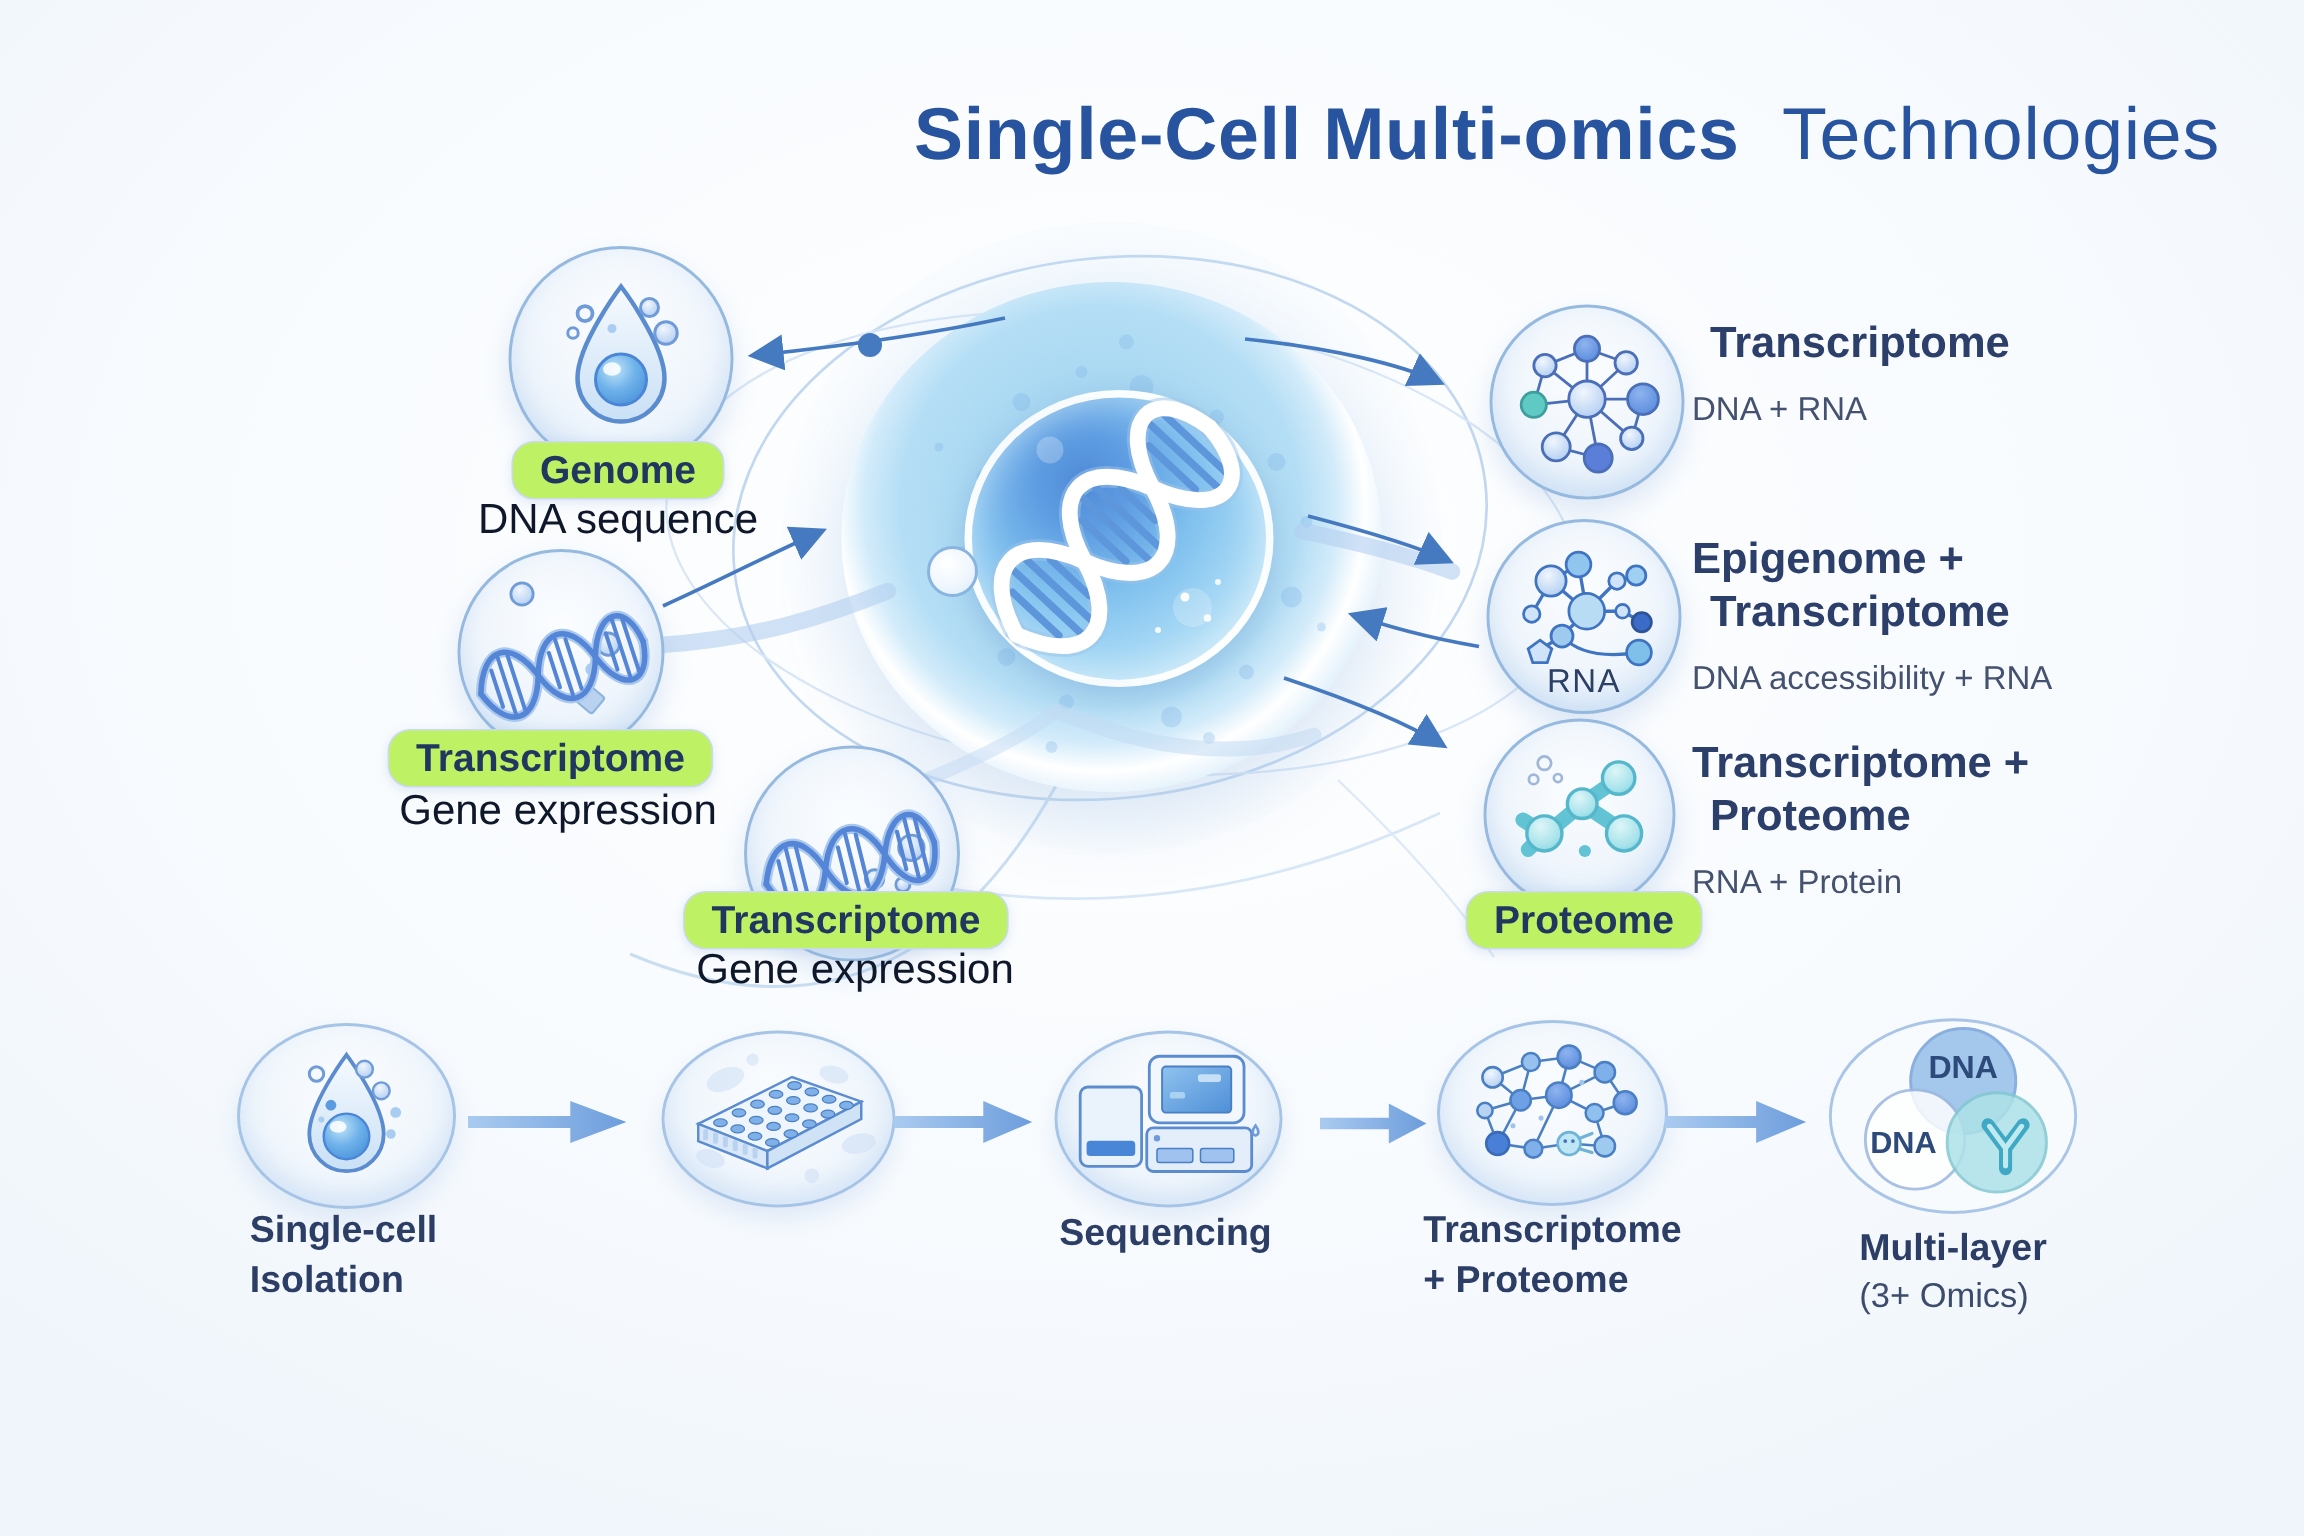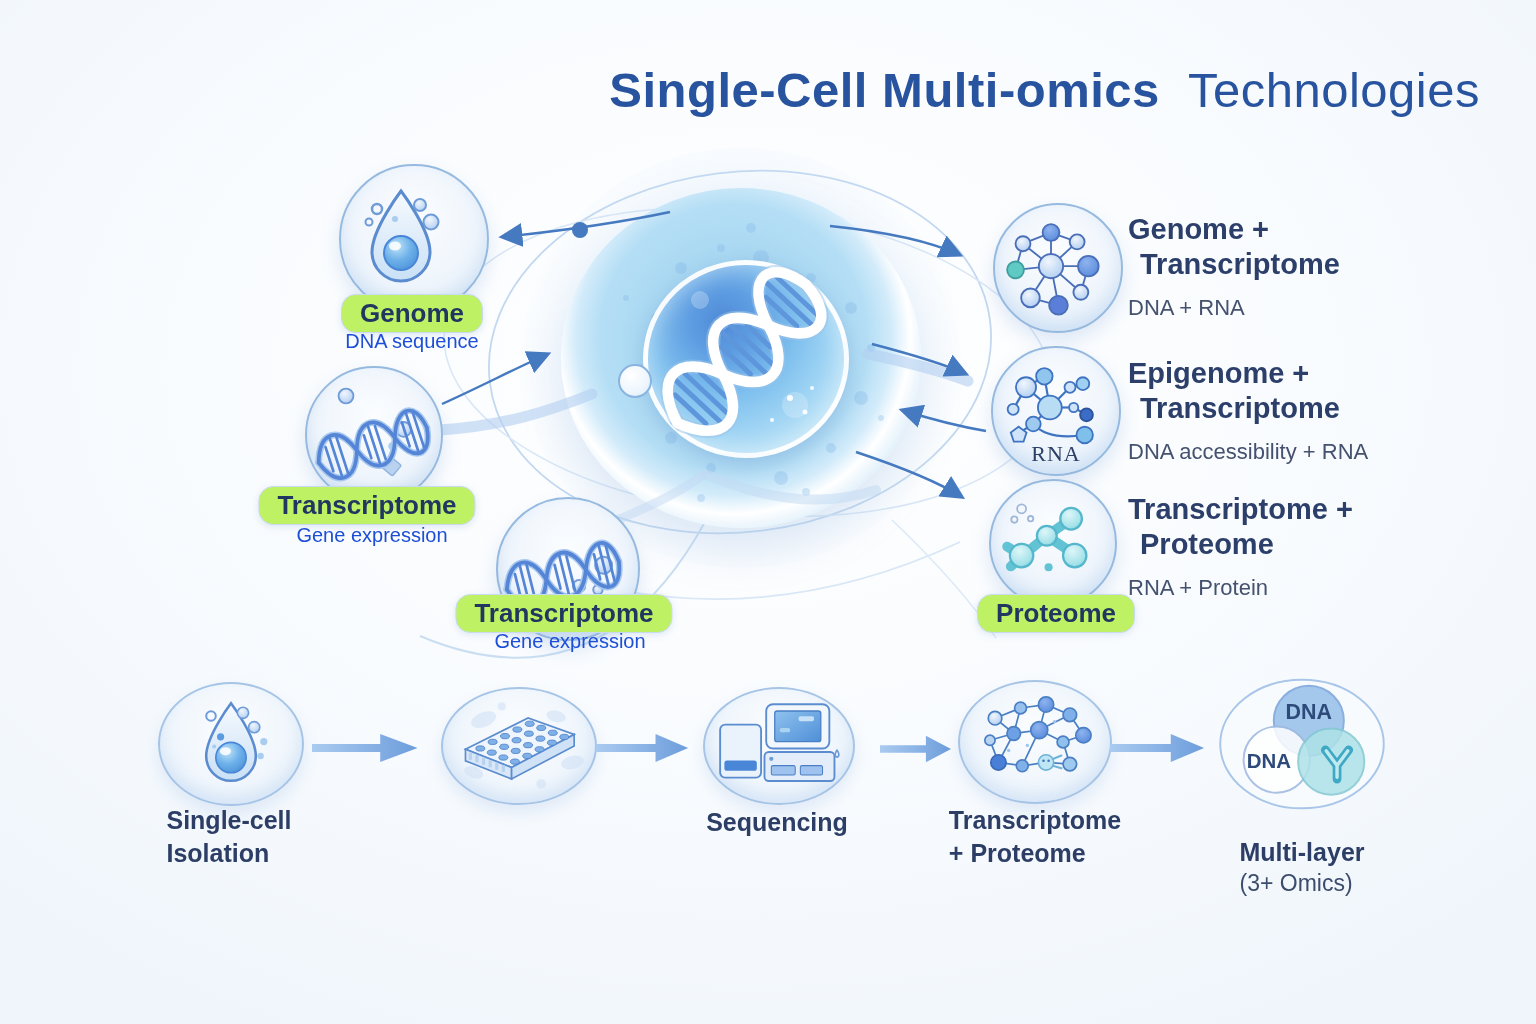--- a/index.html
+++ b/index.html
@@ -47,35 +47,35 @@
     border:2px solid #8ab4e0;
   }
   .helix-big{position:absolute;left:642px;top:308px;transform:rotate(-47deg);}
 
   
   .icon-circle{
     position:absolute;border-radius:50%;
     background:radial-gradient(circle at 50% 36%, #fbfdff 0%, #eff5fc 55%, #ddecf9 100%);
     border:2px solid #96badf;
     box-shadow:0 9px 18px rgba(120,160,215,.22), inset 0 -8px 16px rgba(165,198,236,.35);
-    display:flex;align-items:center;justify-content:flex-start;font-family:Liberation Serif, serif;
+    display:flex;align-items:center;justify-content:center;
   }
   .icon-inline-label{
     position:absolute;bottom:7px;left:0;width:100%;text-align:center;
     font-size:22px;color:#2c4066;letter-spacing:1px;
   }
   .pill{
     position:absolute;transform:translateX(-50%);white-space:nowrap;
     background:#bef264;border:1.6px solid #c9d9ee;border-radius:15px;
     padding:3px 18px;font-weight:bold;font-size:26px;color:#223760;
     box-shadow:0 2px 7px rgba(140,170,215,.25);
   }
   .subtext{
     position:absolute;transform:translateX(-50%);white-space:nowrap;
-    font-size:20px;color:#1d4ed8;
+    font-size:28px;color:#0f172a;
   }
   .right-text{position:absolute;white-space:nowrap;}
   .right-text .rl{font-size:29px;font-weight:bold;color:#2c3f6a;line-height:35px;margin:0;}
   .right-text .rl.indent{margin-left:12px;}
   .right-text .rs{font-size:22px;color:#44516f;margin-top:13px;}
 
   
   .wf-circle{
     position:absolute;border-radius:50%;
     background:radial-gradient(circle at 50% 38%, #fbfdff 0%, #f0f6fc 55%, #e0edf9 100%);
@@ -320,21 +320,20 @@
       <circle cx="88" cy="32" r="8" fill="url(#gNode)" stroke="#4a6fb8" stroke-width="2"></circle>
       <circle cx="100" cy="58" r="11" fill="url(#gNodeDark)" stroke="#4a6fb8" stroke-width="2"></circle>
       <circle cx="92" cy="86" r="8" fill="url(#gNode)" stroke="#4a6fb8" stroke-width="2"></circle>
       <circle cx="68" cy="100" r="10" fill="#5b7fd8" stroke="#4a6fb8" stroke-width="2"></circle>
       <circle cx="38" cy="92" r="10" fill="url(#gNode)" stroke="#4a6fb8" stroke-width="2"></circle>
       <circle cx="22" cy="62" r="9" fill="#5fc9c4" stroke="#3f9e9e" stroke-width="2"></circle>
       <circle cx="30" cy="34" r="8" fill="url(#gNode)" stroke="#4a6fb8" stroke-width="2"></circle>
     </svg>
   </div>
   <div class="right-text" style="left:1128px;top:212px;">
-    <div class="rl">Genome +</div>
     <div class="rl indent">Transcriptome</div>
     <div class="rs">DNA + RNA</div>
   </div>
 
   <div class="icon-circle" style="left:991px;top:346px;width:126px;height:126px;">
     <svg width="110" height="94" viewBox="0 0 120 100" style="margin-bottom:18px">
       <g stroke="#3f74c2" stroke-width="2.4" fill="none">
         <line x1="22" y1="58" x2="36" y2="34"></line>
           <line x1="36" y1="34" x2="56" y2="22"></line>
           <line x1="36" y1="34" x2="62" y2="56"></line>
@@ -550,19 +549,19 @@
     <circle cx="97" cy="48" r="36" fill="#8fbce8" opacity=".8" stroke="#6f9cd8" stroke-width="2"></circle>
     <circle cx="64" cy="88" r="34" fill="#ffffff" opacity=".85" stroke="#9db8e0" stroke-width="2"></circle>
     <circle cx="120" cy="90" r="34" fill="#aee2e8" opacity=".85" stroke="#83c8d2" stroke-width="2"></circle>
     <text x="97" y="46" text-anchor="middle" font-size="22" font-weight="bold" fill="#2d4a7a">DNA</text>
     <text x="56" y="97" text-anchor="middle" font-size="21" font-weight="bold" fill="#2d4a7a">DNA</text>
     <g>
       <path d="M126,108 L126,94 M126,94 L114,78 M126,94 L138,78" stroke="#3fa8c4" stroke-width="9" stroke-linecap="round" fill="none"></path>
       <path d="M126,106 L126,94 M126,94 L115,79 M126,94 L137,79" stroke="#bfeaf0" stroke-width="3.5" stroke-linecap="round" fill="none"></path>
     </g>
   </svg>
-  <div class="wf-label" style="left:1302px;top:816px;margin-top:20px;">
+  <div class="wf-label" style="left:1302px;top:816px;">
     <div class="l1">Multi-layer</div>
     <div class="l2 light">(3+ Omics)</div>
   </div>
 
 
 </div>
 
 </body></html>

